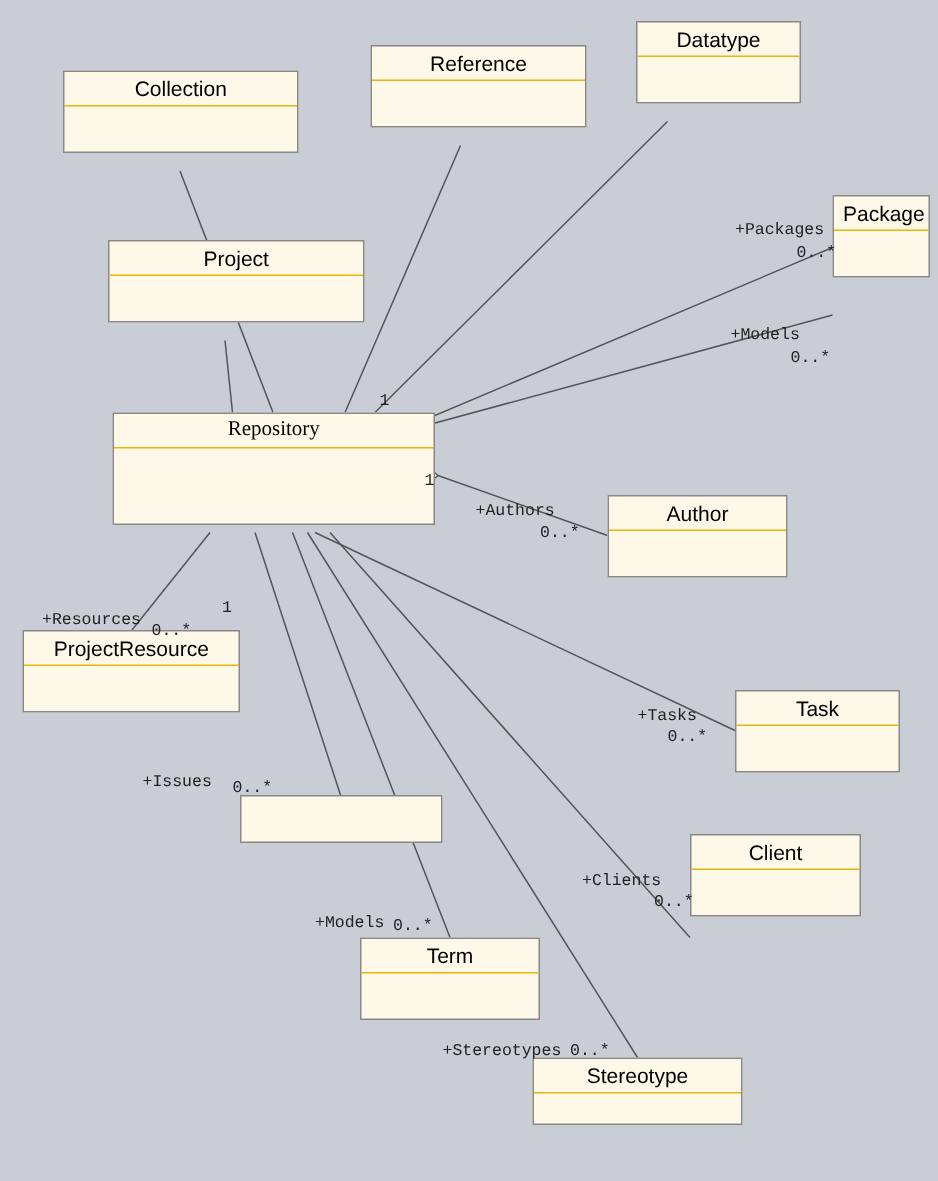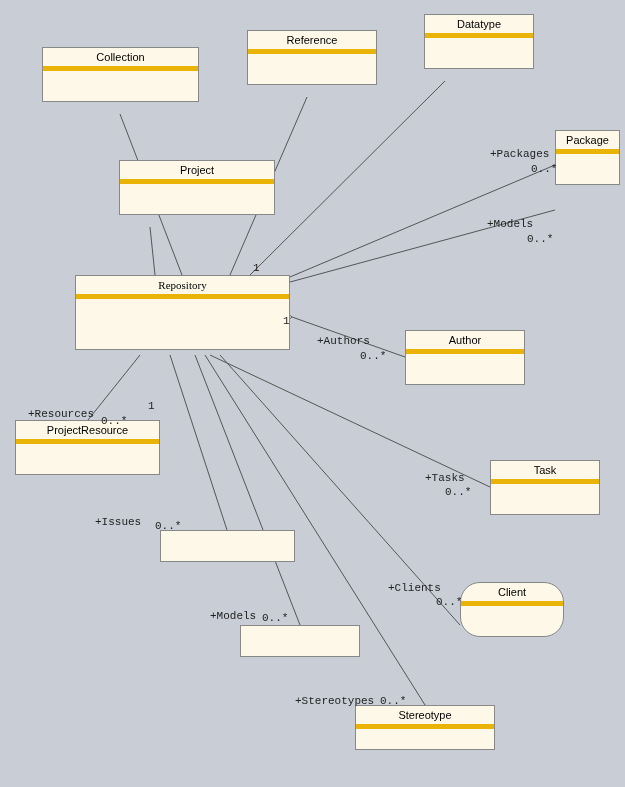--- a/index.html
+++ b/index.html
@@ -13,24 +13,24 @@
       font-size: 11px;
     }
 
     .uml-box {
       position: absolute;
       background-color: #fdf8e8;
       border: 1px solid #888;
     }
 
     .uml-box .box-header {
-      border-bottom: 5px solid #eab308;
+      border-bottom: 1px solid #eab308;
       padding: 3px 6px;
       text-align: center;
-      font-size: 11px;
+      font-size: 14px;
       font-weight: normal;
     }
 
     .uml-box .box-body {
       padding: 4px 6px;
       min-height: 30px;
     }
 
     .connector-label {
       position: absolute;
@@ -81,31 +81,31 @@
   <line x1="195" y1="355" x2="300" y2="625" stroke="#555" stroke-width="1"></line>
 
   <line x1="205" y1="355" x2="425" y2="705" stroke="#555" stroke-width="1"></line>
 </svg>
 
 <div class="uml-box" style="left:42px;top:47px;width:157px;">
   <div class="box-header">Collection</div>
   <div class="box-body"></div>
 </div>
 
-<div class="uml-box" style="left:247px;top:30px;width:130px;">
+<div class="uml-box" style="left:247px;top:30px;width:144px;">
   <div class="box-header">Reference</div>
   <div class="box-body"></div>
 </div>
 
 <div class="uml-box" style="left:424px;top:14px;width:110px;">
   <div class="box-header">Datatype</div>
   <div class="box-body"></div>
 </div>
 
-<div class="uml-box" style="left:72px;top:160px;width:156px;margin-left:47px;">
+<div class="uml-box" style="left:72px;top:160px;width:171px;">
   <div class="box-header">Project</div>
   <div class="box-body"></div>
 </div>
 
 <div class="uml-box" style="left:555px;top:130px;width:65px;">
   <div class="box-header">Package</div>
   <div class="box-body"></div>
 </div>
 
 <div class="uml-box" style="left:75px;top:275px;width:215px;font-family:Liberation Serif, serif;">
@@ -125,26 +125,27 @@
 
 <div class="uml-box" style="left:490px;top:460px;width:110px;">
   <div class="box-header">Task</div>
   <div class="box-body"></div>
 </div>
 
 <div class="uml-box" style="left:160px;top:530px;width:135px;">
   <div class="box-body"></div>
 </div>
 
-<div class="uml-box" style="left:460px;top:582px;width:104px;border-radius:20px;">
+<div class="uml-box" style="left:460px;top:556px;width:114px;">
   <div class="box-header">Client</div>
   <div class="box-body"></div>
 </div>
 
 <div class="uml-box" style="left:240px;top:625px;width:120px;">
+  <div class="box-header">Term</div>
   <div class="box-body"></div>
 </div>
 
 <div class="uml-box" style="left:355px;top:705px;width:140px;">
   <div class="box-header">Stereotype</div>
   <div class="box-body" style="min-height:20px;"></div>
 </div>
 
 <span class="connector-label" style="left:490px;top:148px;">+Packages</span>
 <span class="connector-label" style="left:531px;top:163px;">0..*</span>

